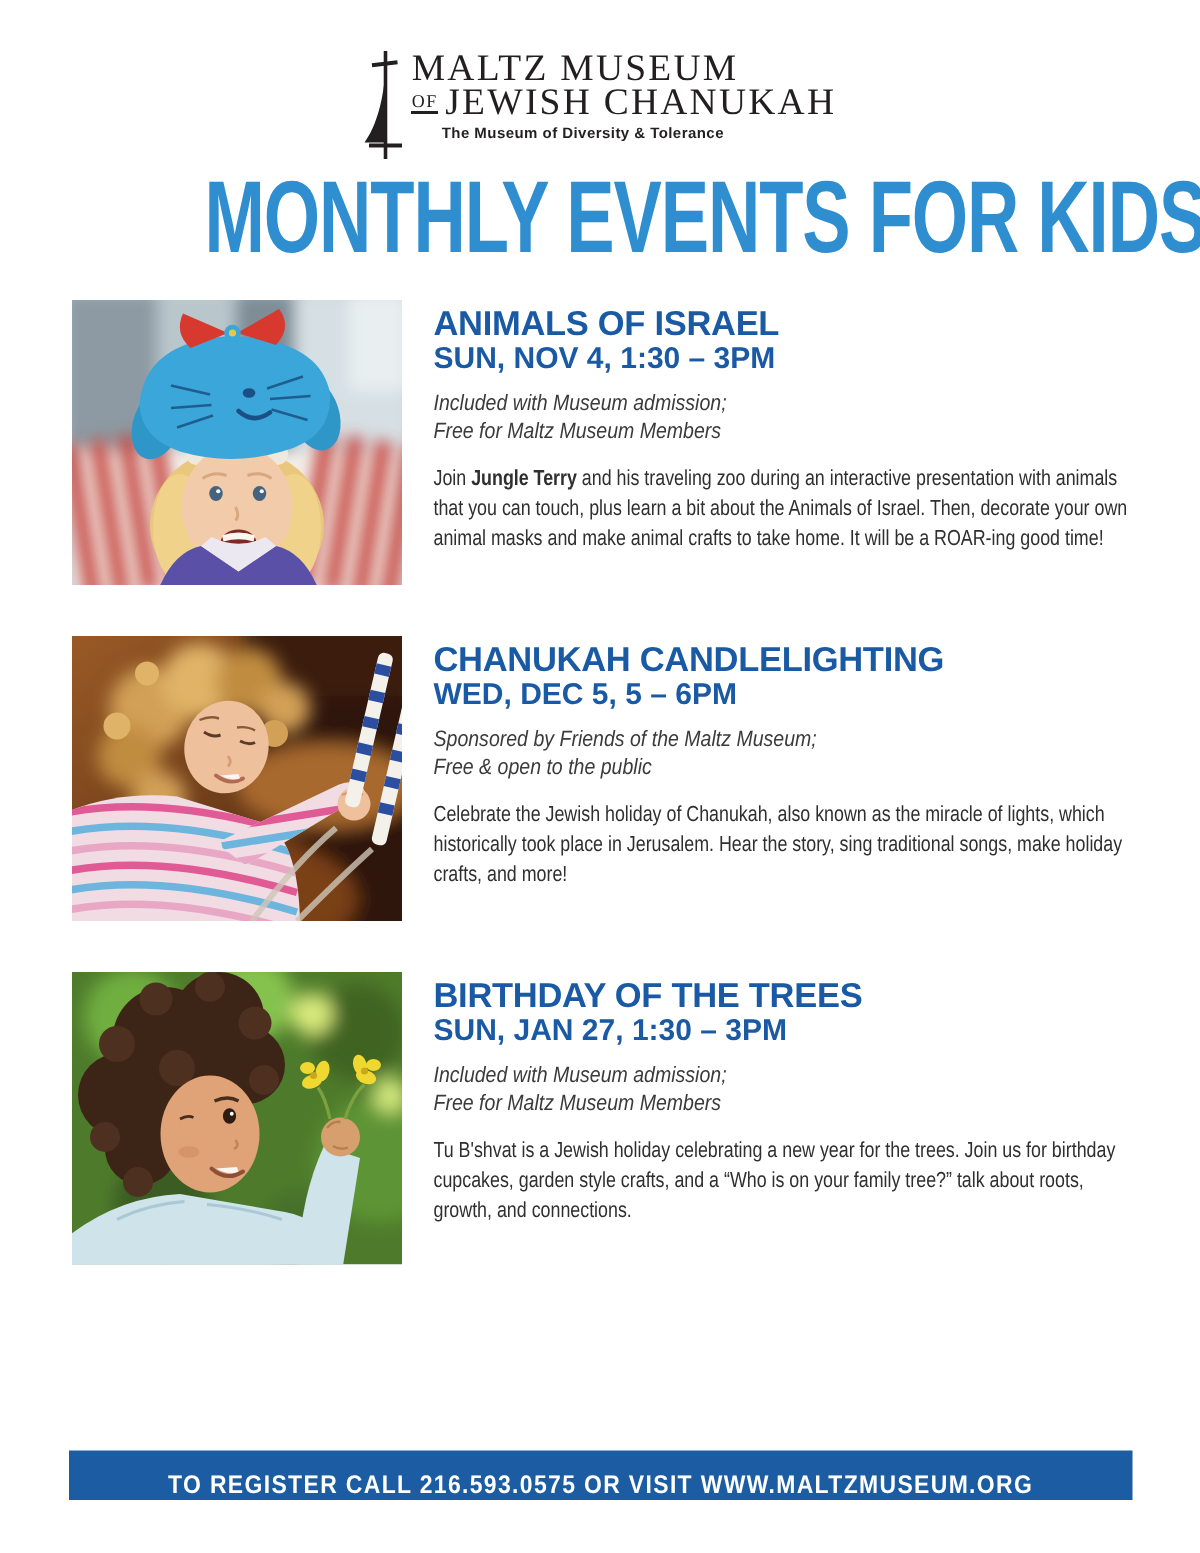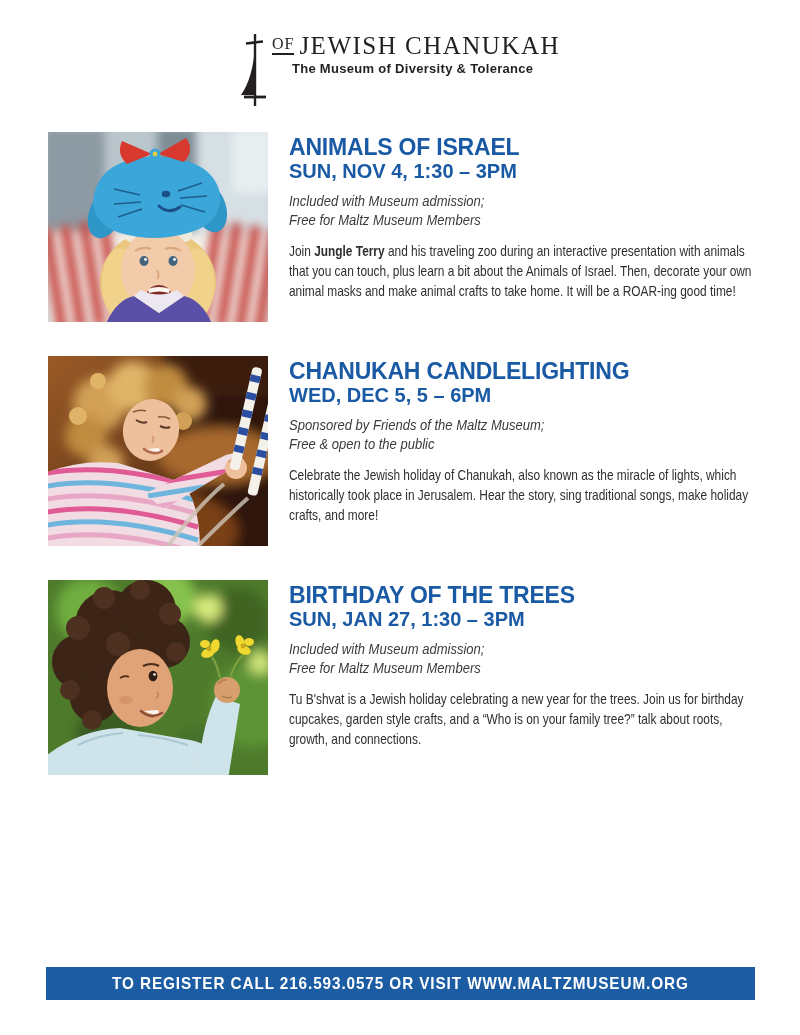--- a/index.html
+++ b/index.html
@@ -13,26 +13,26 @@
   
   .logo{display:flex;justify-content:center;align-items:flex-start;padding-top:34px;}
   .logo-mark{margin-right:6px;margin-top:0;}
   .logo-text{color:#231f20;}
   .logo-l1,.logo-l2{
     font-family:"Liberation Serif",serif;
     font-size:25px;line-height:0.92;letter-spacing:1.5px;color:#231f20;
     white-space:nowrap;
   }
   .logo-of{
-    display:inline-block;font-size:16px;letter-spacing:1px;
+    display:inline-block;font-size:12px;letter-spacing:1px;
     border-bottom:2px solid #231f20;margin-right:5px;
     vertical-align:5px;padding-bottom:1px;
   }
   .logo-tagline{
-    font-size:13px;font-weight:bold;letter-spacing:0.3px;
+    font-size:10px;font-weight:bold;letter-spacing:0.3px;
     color:#231f20;margin-top:4px;padding-left:20px;white-space:nowrap;
   }
   
   .title-wrap{text-align:center;color:#2E8ECF;margin-top:14px;}
   .title-line{display:inline-block;font-weight:bold;white-space:nowrap;}
   .title1{height:92px;}
   .title1 .title-line{
     font-size:107px;line-height:0.86;letter-spacing:-2px;
     transform:scaleX(0.70);transform-origin:center top;
   }
@@ -60,45 +60,49 @@
     transform:scaleX(0.88);transform-origin:left top;
   }
   .event-body{
     font-size:14.5px;color:#2f2f2f;line-height:1.38;margin:0;width:575px;
     transform:scaleX(0.82);transform-origin:left top;
   }
   .event-body strong{font-weight:bold;}
   
   .footer-bar{
     position:absolute;left:46px;right:45px;bottom:35px;height:33px;
-    background:#1B5CA3;display:flex;align-items:center;justify-content:center;
+    background:#1B5CA3;display:flex;align-items:flex-end;justify-content:center;
   }
   .footer-bar span{
     color:#ffffff;font-weight:bold;font-size:17px;letter-spacing:1px;
     white-space:nowrap;transform:scaleX(0.9);
   }
 </style>
 </head>
 <body>
 
 <div class="page">
 
   <header class="logo">
     <svg class="logo-mark" width="26" height="72" viewBox="0 0 26 72" aria-hidden="true">
       <line x1="15" y1="0" x2="15" y2="72" stroke="#231f20" stroke-width="2.4"></line>
       <line x1="6" y1="9.5" x2="23" y2="7.5" stroke="#231f20" stroke-width="2.6"></line>
       <line x1="4" y1="63" x2="26" y2="63" stroke="#231f20" stroke-width="2.8"></line>
       <path d="M15,11 C14,32 9,50 1,61 L15,61 Z" fill="#231f20"></path>
     </svg>
     <div class="logo-text">
+      <div class="logo-l1">MALTZ MUSEUM</div>
       <div class="logo-l2"><span class="logo-of">OF</span><span>JEWISH CHANUKAH</span></div>
       <div class="logo-tagline">The Museum of Diversity &amp; Tolerance</div>
     </div>
   </header>
 
+  <div class="title-wrap title2">
+    <span class="title-line">MONTHLY EVENTS FOR KIDS</span>
+  </div>
 
   <div class="events">
 
     <section class="event">
       <div class="photo">
         <svg width="220" height="190" viewBox="0 0 220 190">
           <defs>
             <filter id="p1b" x="-30%" y="-30%" width="160%" height="160%">
                 <feGaussianBlur stdDeviation="5"></feGaussianBlur>
               </filter>

